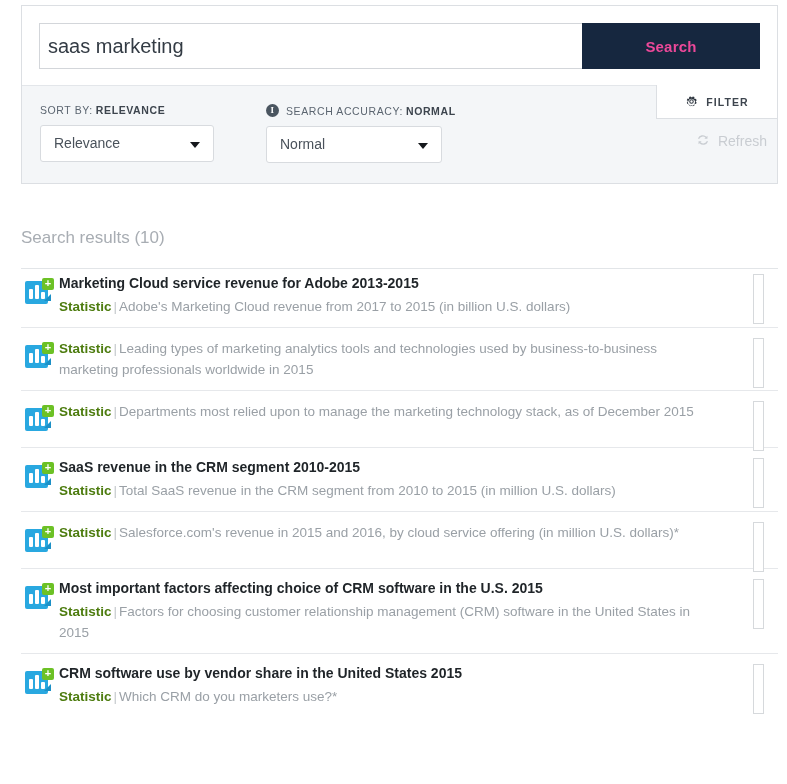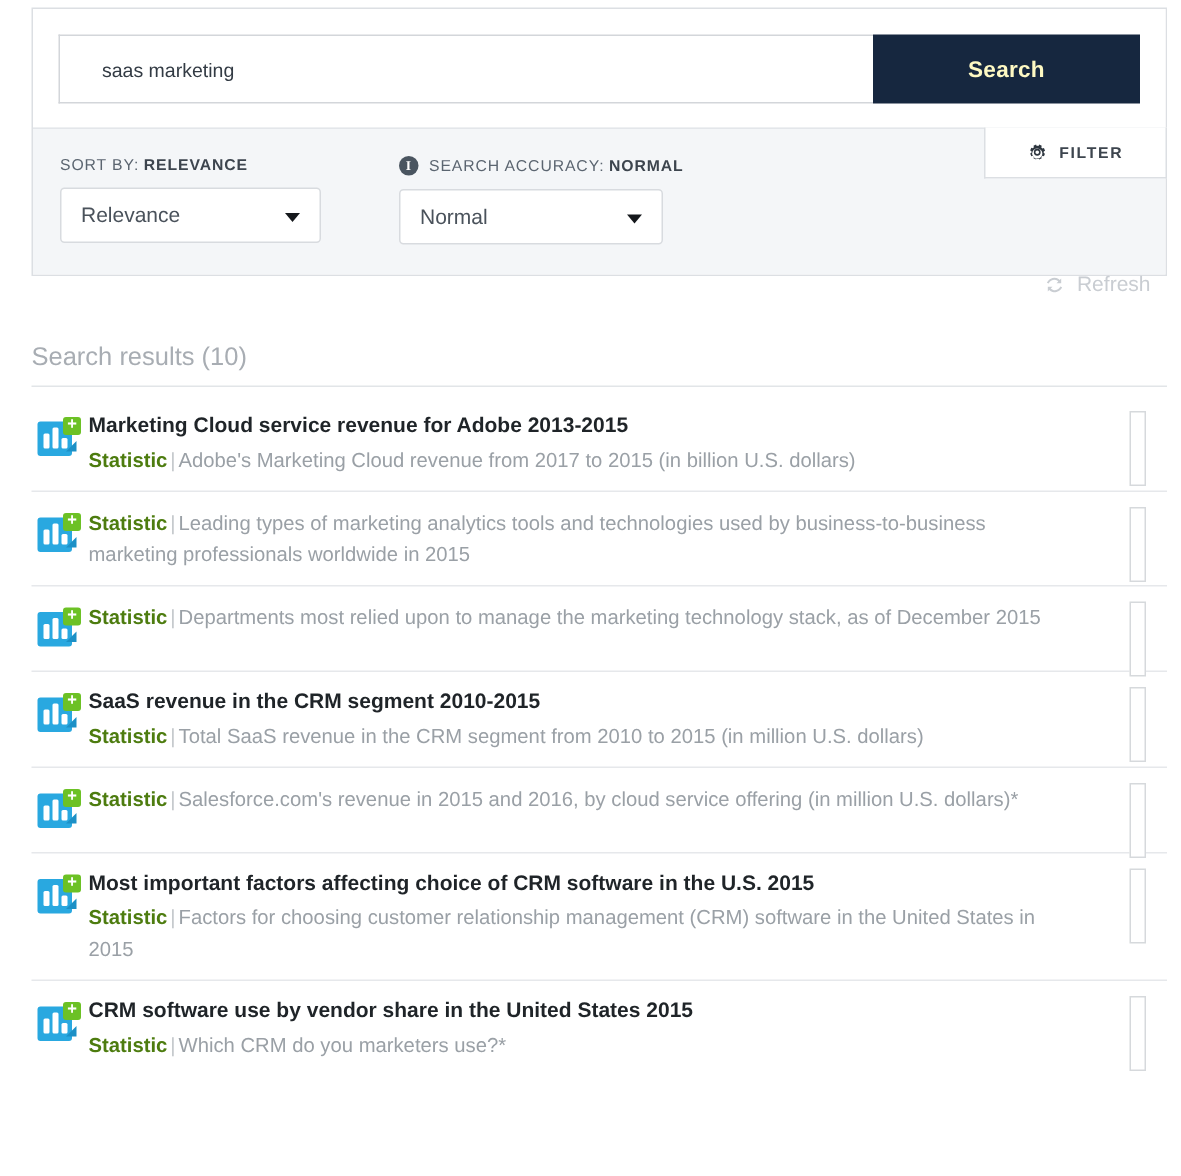--- a/index.html
+++ b/index.html
@@ -34,33 +34,33 @@
     padding: 17px 17px 16px 17px;
     display: flex;
     align-items: stretch;
     background: #ffffff;
   }
   .search-input {
     flex: 1 1 auto;
     height: 46px;
     border: 1px solid #d3d6da;
     border-right: none;
-    padding: 0 28px;
-    font-size: 13px;
+    padding: 0 8px;
+    font-size: 20px;
     color: #333b44;
     font-family: "Liberation Sans", sans-serif;
     background: #fff;
     outline: none;
   }
   .search-input::placeholder { color: #9aa1a9; }
   .search-button {
     flex: 0 0 178px;
     height: 46px;
     background: #16273f;
-    color: #fef9c3;
+    color: #ec4899;
     border: none;
     font-size: 15px;
     font-weight: bold;
     font-family: "Liberation Sans", sans-serif;
     cursor: pointer;
     letter-spacing: 0.2px;
   }
 
   
   .sort-bar {
@@ -153,37 +153,36 @@
   .gear-icon {
     width: 13px; height: 13px;
     margin-right: 8px;
     flex: 0 0 auto;
   }
   .refresh-row {
     position: absolute;
     right: 10px;
     top: 47px;
     display: flex;
-    align-items: flex-end;
+    align-items: flex-start;
     color: #c9cdd2;
     font-size: 14px;
     cursor: default;
-    margin-top: 48px;
   }
   .refresh-icon { width: 14px; height: 14px; margin-right: 8px; }
 
   
   .results-header {
     position: absolute;
     left: 21px;
     top: 228px;
     width: 757px;
     font-size: 17px;
     color: #a8adb3;
-    padding-bottom: 9px;
+    padding-bottom: 20px;
     border-bottom: 1px solid #e2e5e8;
   }
 
   
   .results {
     position: absolute;
     left: 21px;
     top: 264px;
     width: 757px;
   }

